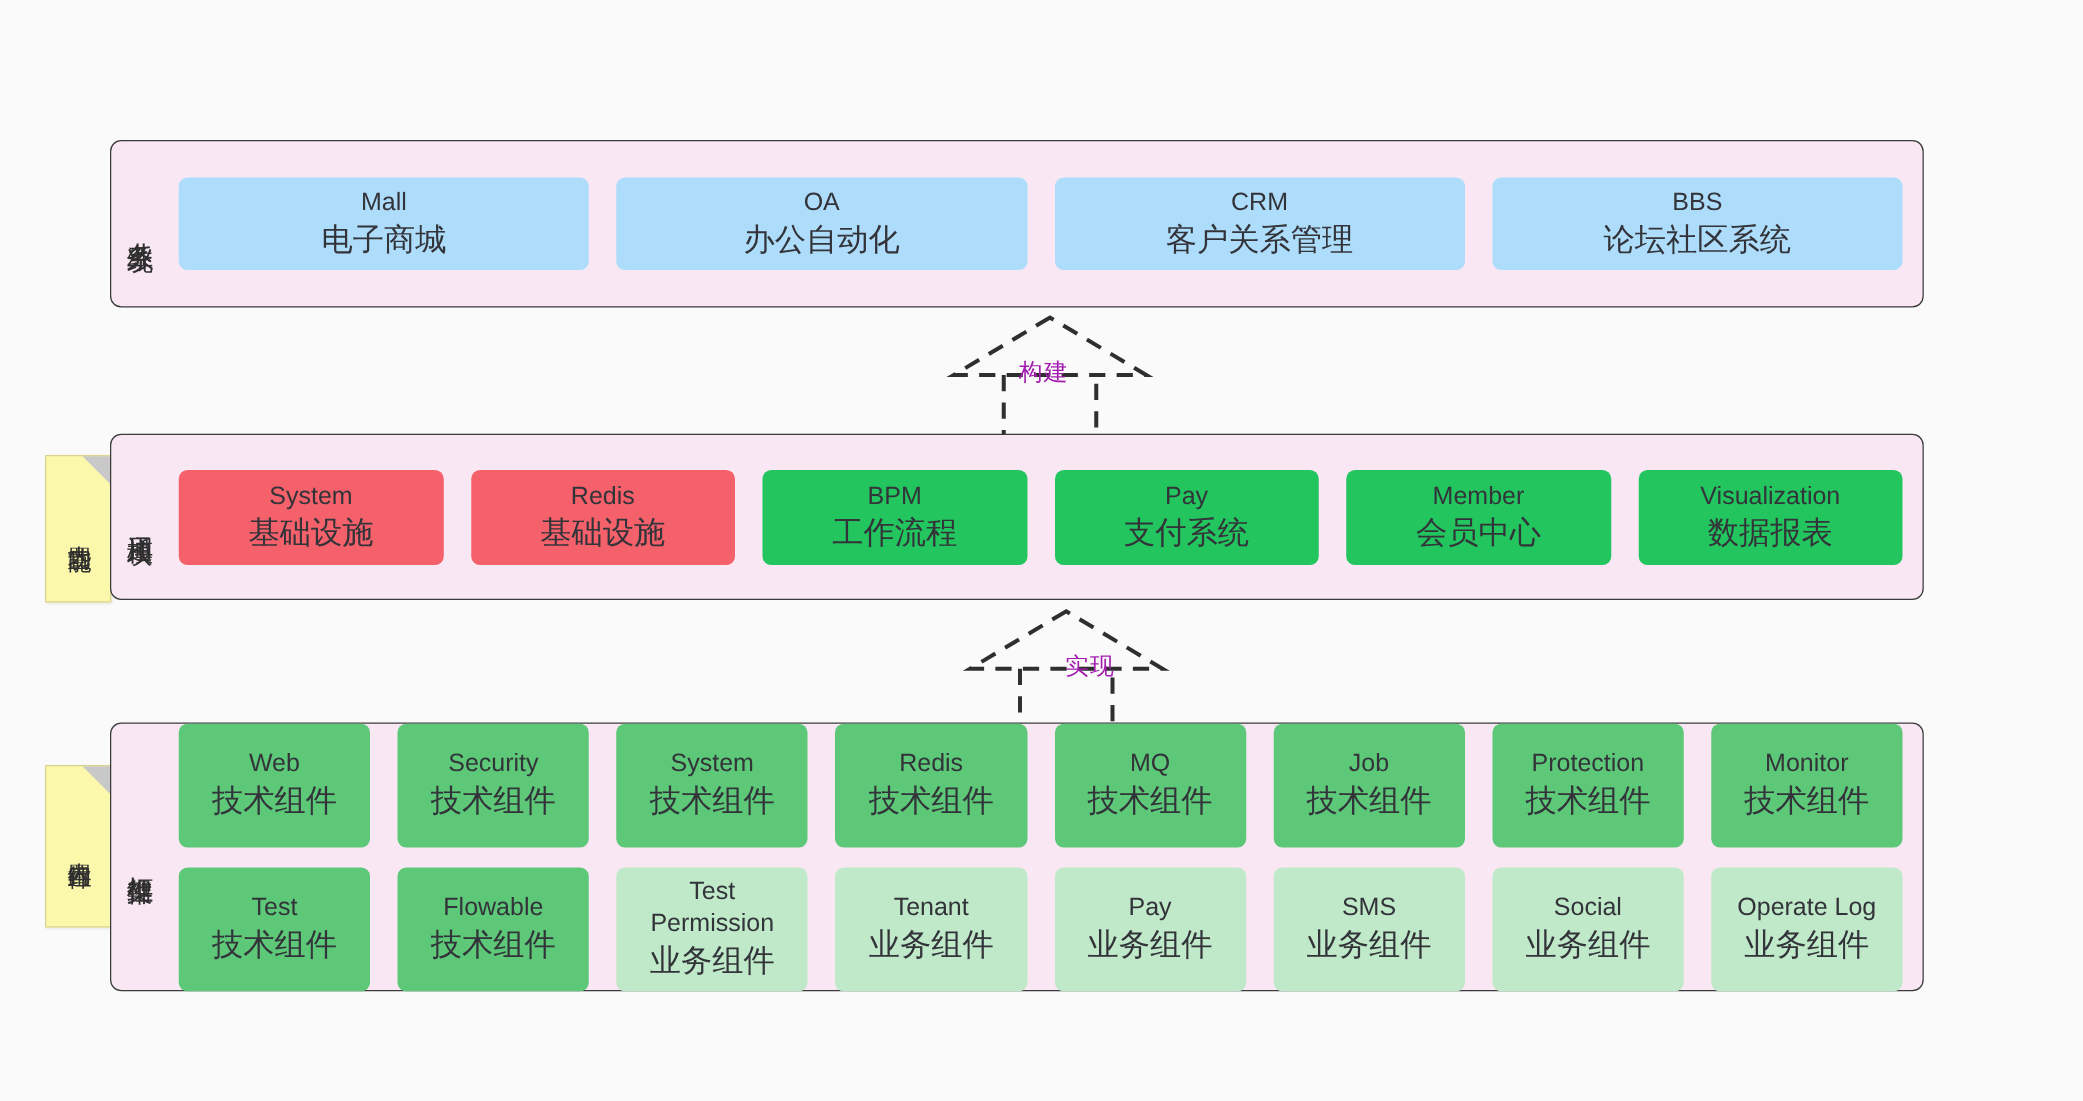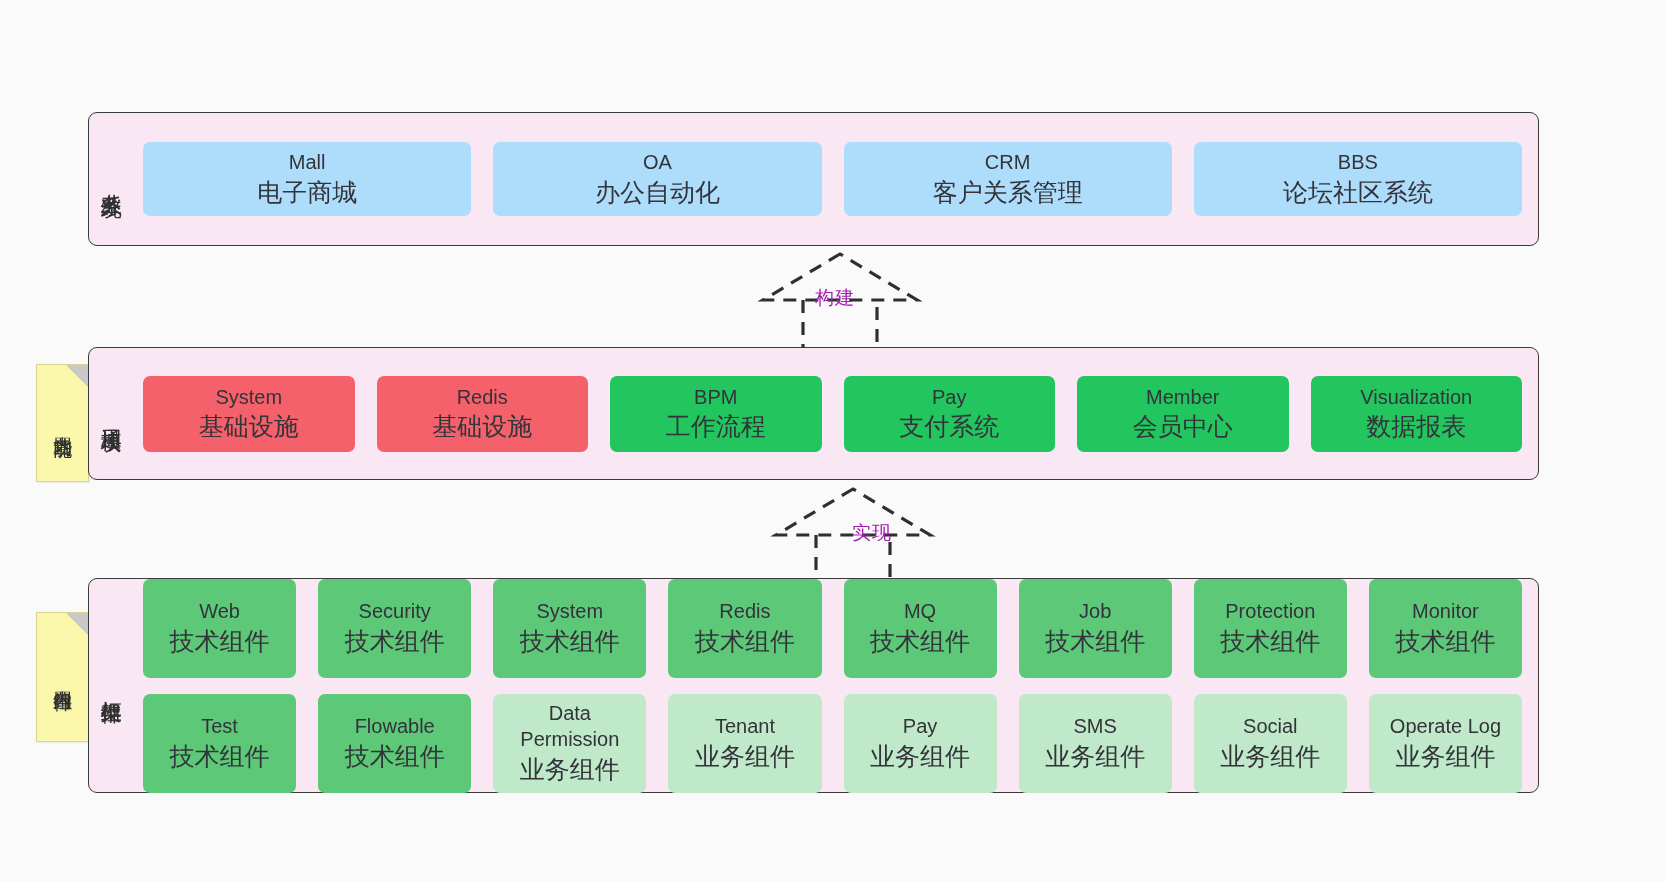--- a/index.html
+++ b/index.html
@@ -258,21 +258,21 @@
       <div class="node-row">
         <div class="node n-green">
           <span class="t1">Test</span>
           <span class="t2">技术组件</span>
         </div>
         <div class="node n-green">
           <span class="t1">Flowable</span>
           <span class="t2">技术组件</span>
         </div>
         <div class="node n-greenpale">
-          <span class="t1">Data Permission</span>
+          <span class="t1">Test Permission</span>
           <span class="t2">业务组件</span>
         </div>
         <div class="node n-greenpale">
           <span class="t1">Tenant</span>
           <span class="t2">业务组件</span>
         </div>
         <div class="node n-greenpale">
           <span class="t1">Pay</span>
           <span class="t2">业务组件</span>
         </div>

